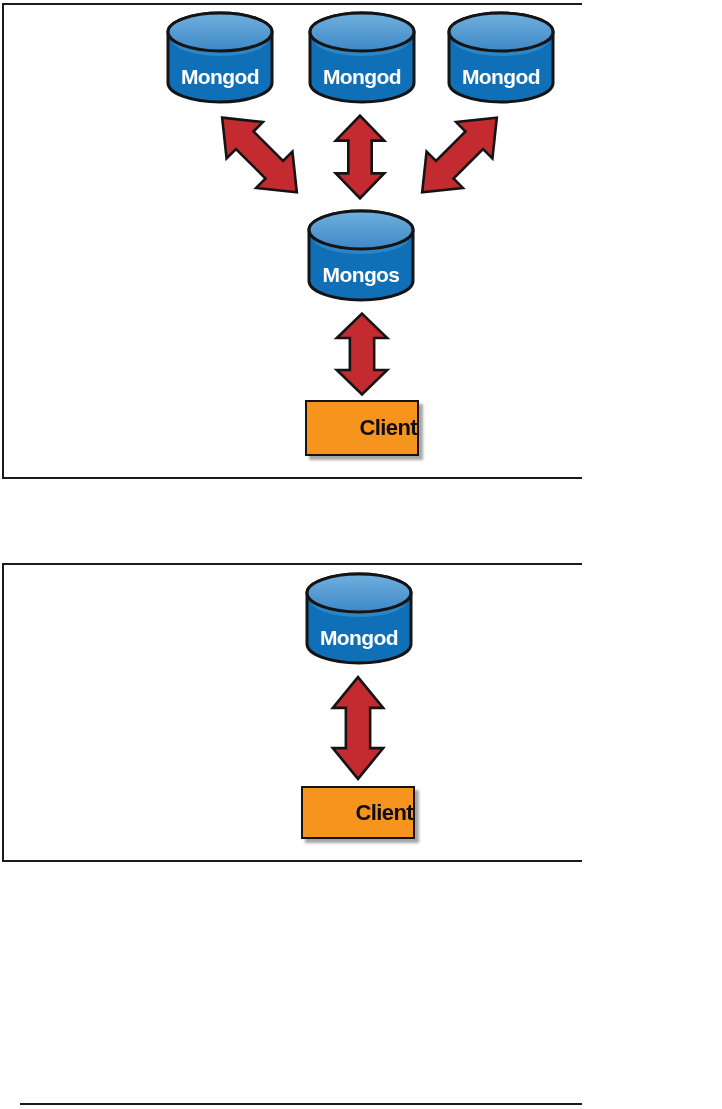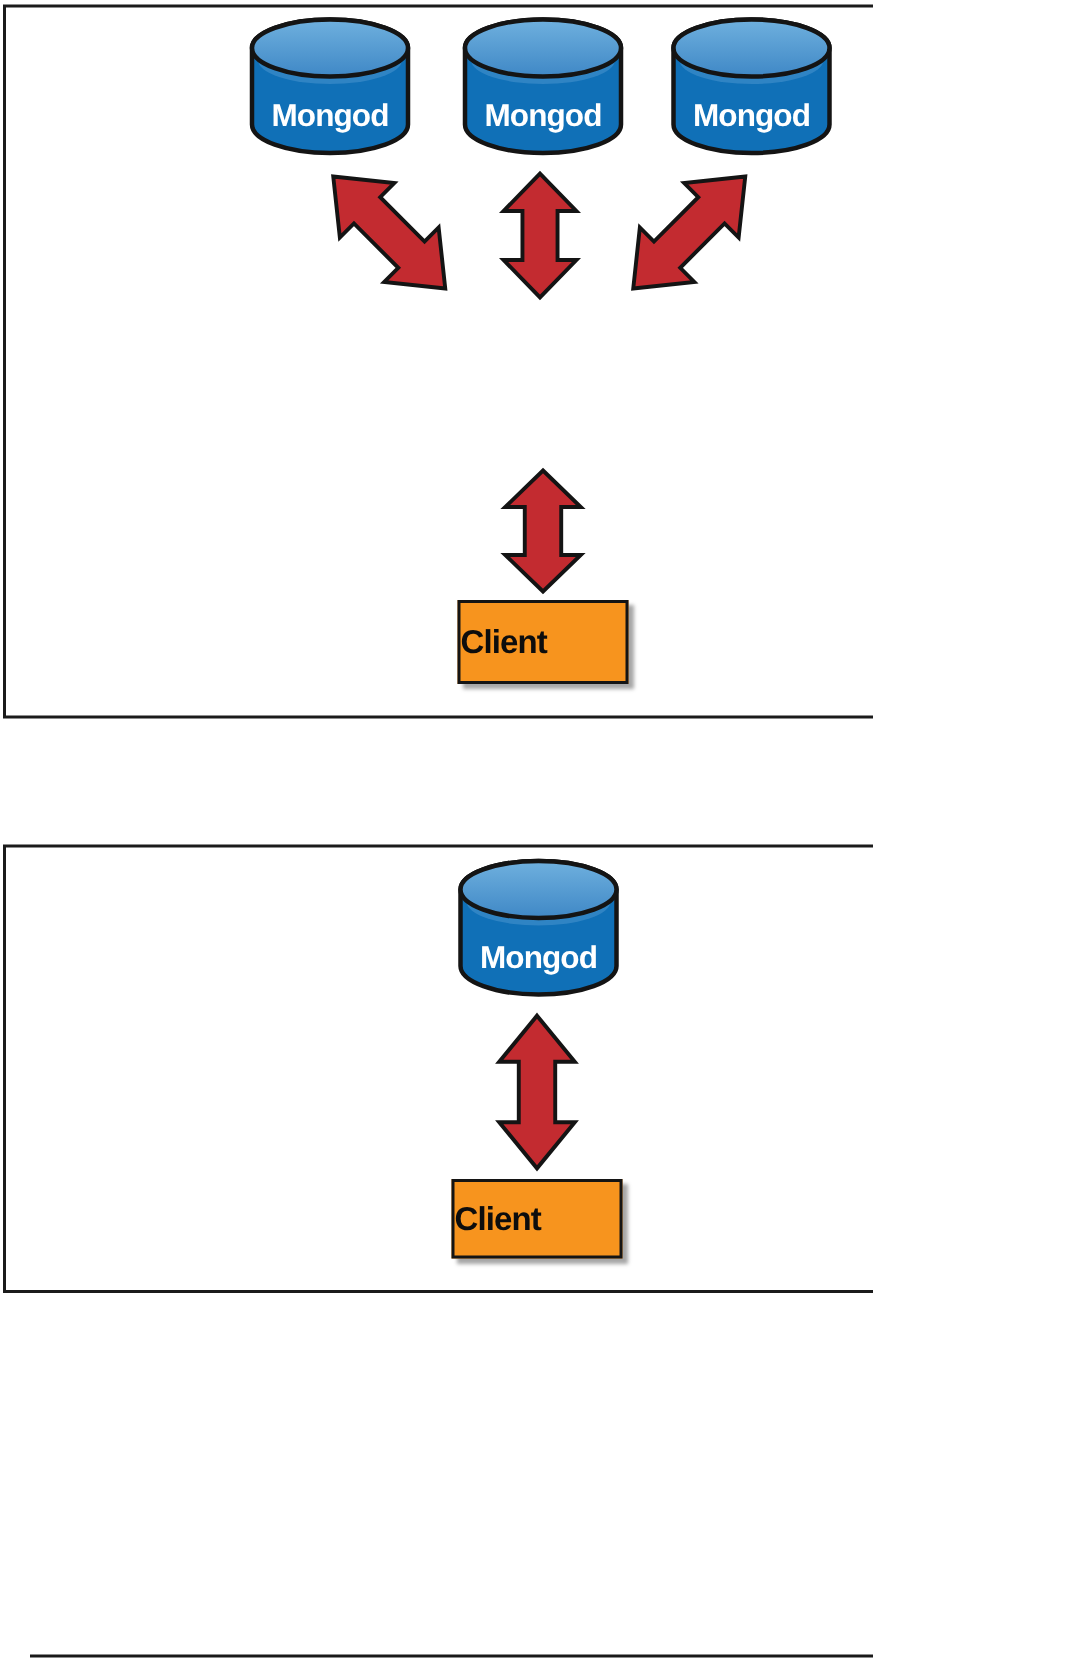--- a/index.html
+++ b/index.html
@@ -19,21 +19,21 @@
   .cyl-label {
     font-family: "Liberation Sans", sans-serif;
     font-weight: bold; font-size: 21px;
     letter-spacing: -0.6px; fill: #ffffff;
   }
 
   .client-box {
     position: absolute; width: 114px; height: 56px;
     background: #F7941E; border: 2px solid #141414;
     box-shadow: 3.5px 3.5px 2.5px rgba(0,0,0,0.35);
-    display: flex; align-items: center; justify-content: flex-start;
+    display: flex; align-items: center; justify-content: flex-end;
   }
   .client-label {
     font-weight: bold; font-size: 22px; color: #0d0d0d; letter-spacing: -0.6px;
   }
 
   .arrow { position: absolute; overflow: visible; }
   .rot-l { transform: rotate(-45deg); transform-origin: center; }
   .rot-r { transform: rotate(45deg);  transform-origin: center; }
 
   .rule { position: absolute; left: 20px; top: 1103px; width: 681px; height: 2px; background: #1a1a1a; }
@@ -86,20 +86,28 @@
     </svg>
 
     <svg class="arrow" style="left:330px; top:109px; width:52px; height:86px;" viewBox="0 0 60 100" preserveAspectRatio="none">
       <polygon points="30,2 58,31 43.5,31 43.5,69 58,69 30,98 2,69 16.5,69 16.5,31 2,31" stroke="#141414" stroke-width="2.6" stroke-linejoin="miter" vector-effect="non-scaling-stroke" fill="#C32B30"></polygon>
     </svg>
 
     <svg class="arrow rot-r" style="left:428px; top:95px; width:55px; height:110px;" viewBox="0 0 60 100" preserveAspectRatio="none">
       <polygon points="30,2 58,31 43.5,31 43.5,69 58,69 30,98 2,69 16.5,69 16.5,31 2,31" stroke="#141414" stroke-width="2.6" stroke-linejoin="miter" vector-effect="non-scaling-stroke" fill="#C32B30"></polygon>
     </svg>
 
+    <div class="node cyl" style="left:301px; top:203px;">
+      <svg width="112" height="96" viewBox="0 0 112 96">
+        <path d="M4 22 L4 73 A52 19 0 0 0 108 73 L108 22 A52 19 0 0 0 4 22 Z" stroke="#141414" stroke-width="3" fill="#1070B7"></path>
+        <ellipse cx="56" cy="30" rx="48" ry="16" fill="#4E97D1" opacity="0.5"></ellipse>
+        <ellipse cx="56" cy="22" rx="52" ry="19" fill="url(#cylTopGrad)" stroke="#141414" stroke-width="3"></ellipse>
+        <text class="cyl-label" x="56" y="74" text-anchor="middle">Mongos</text>
+      </svg>
+    </div>
 
     <svg class="arrow" style="left:331px; top:307px; width:54px; height:84px;" viewBox="0 0 60 100" preserveAspectRatio="none">
       <polygon points="30,2 58,31 43.5,31 43.5,69 58,69 30,98 2,69 16.5,69 16.5,31 2,31" stroke="#141414" stroke-width="2.6" stroke-linejoin="miter" vector-effect="non-scaling-stroke" fill="#C32B30"></polygon>
     </svg>
 
     <div class="client-box" style="left:301px; top:395px;">
       <span class="client-label">Client</span>
     </div>
 
   </div>

